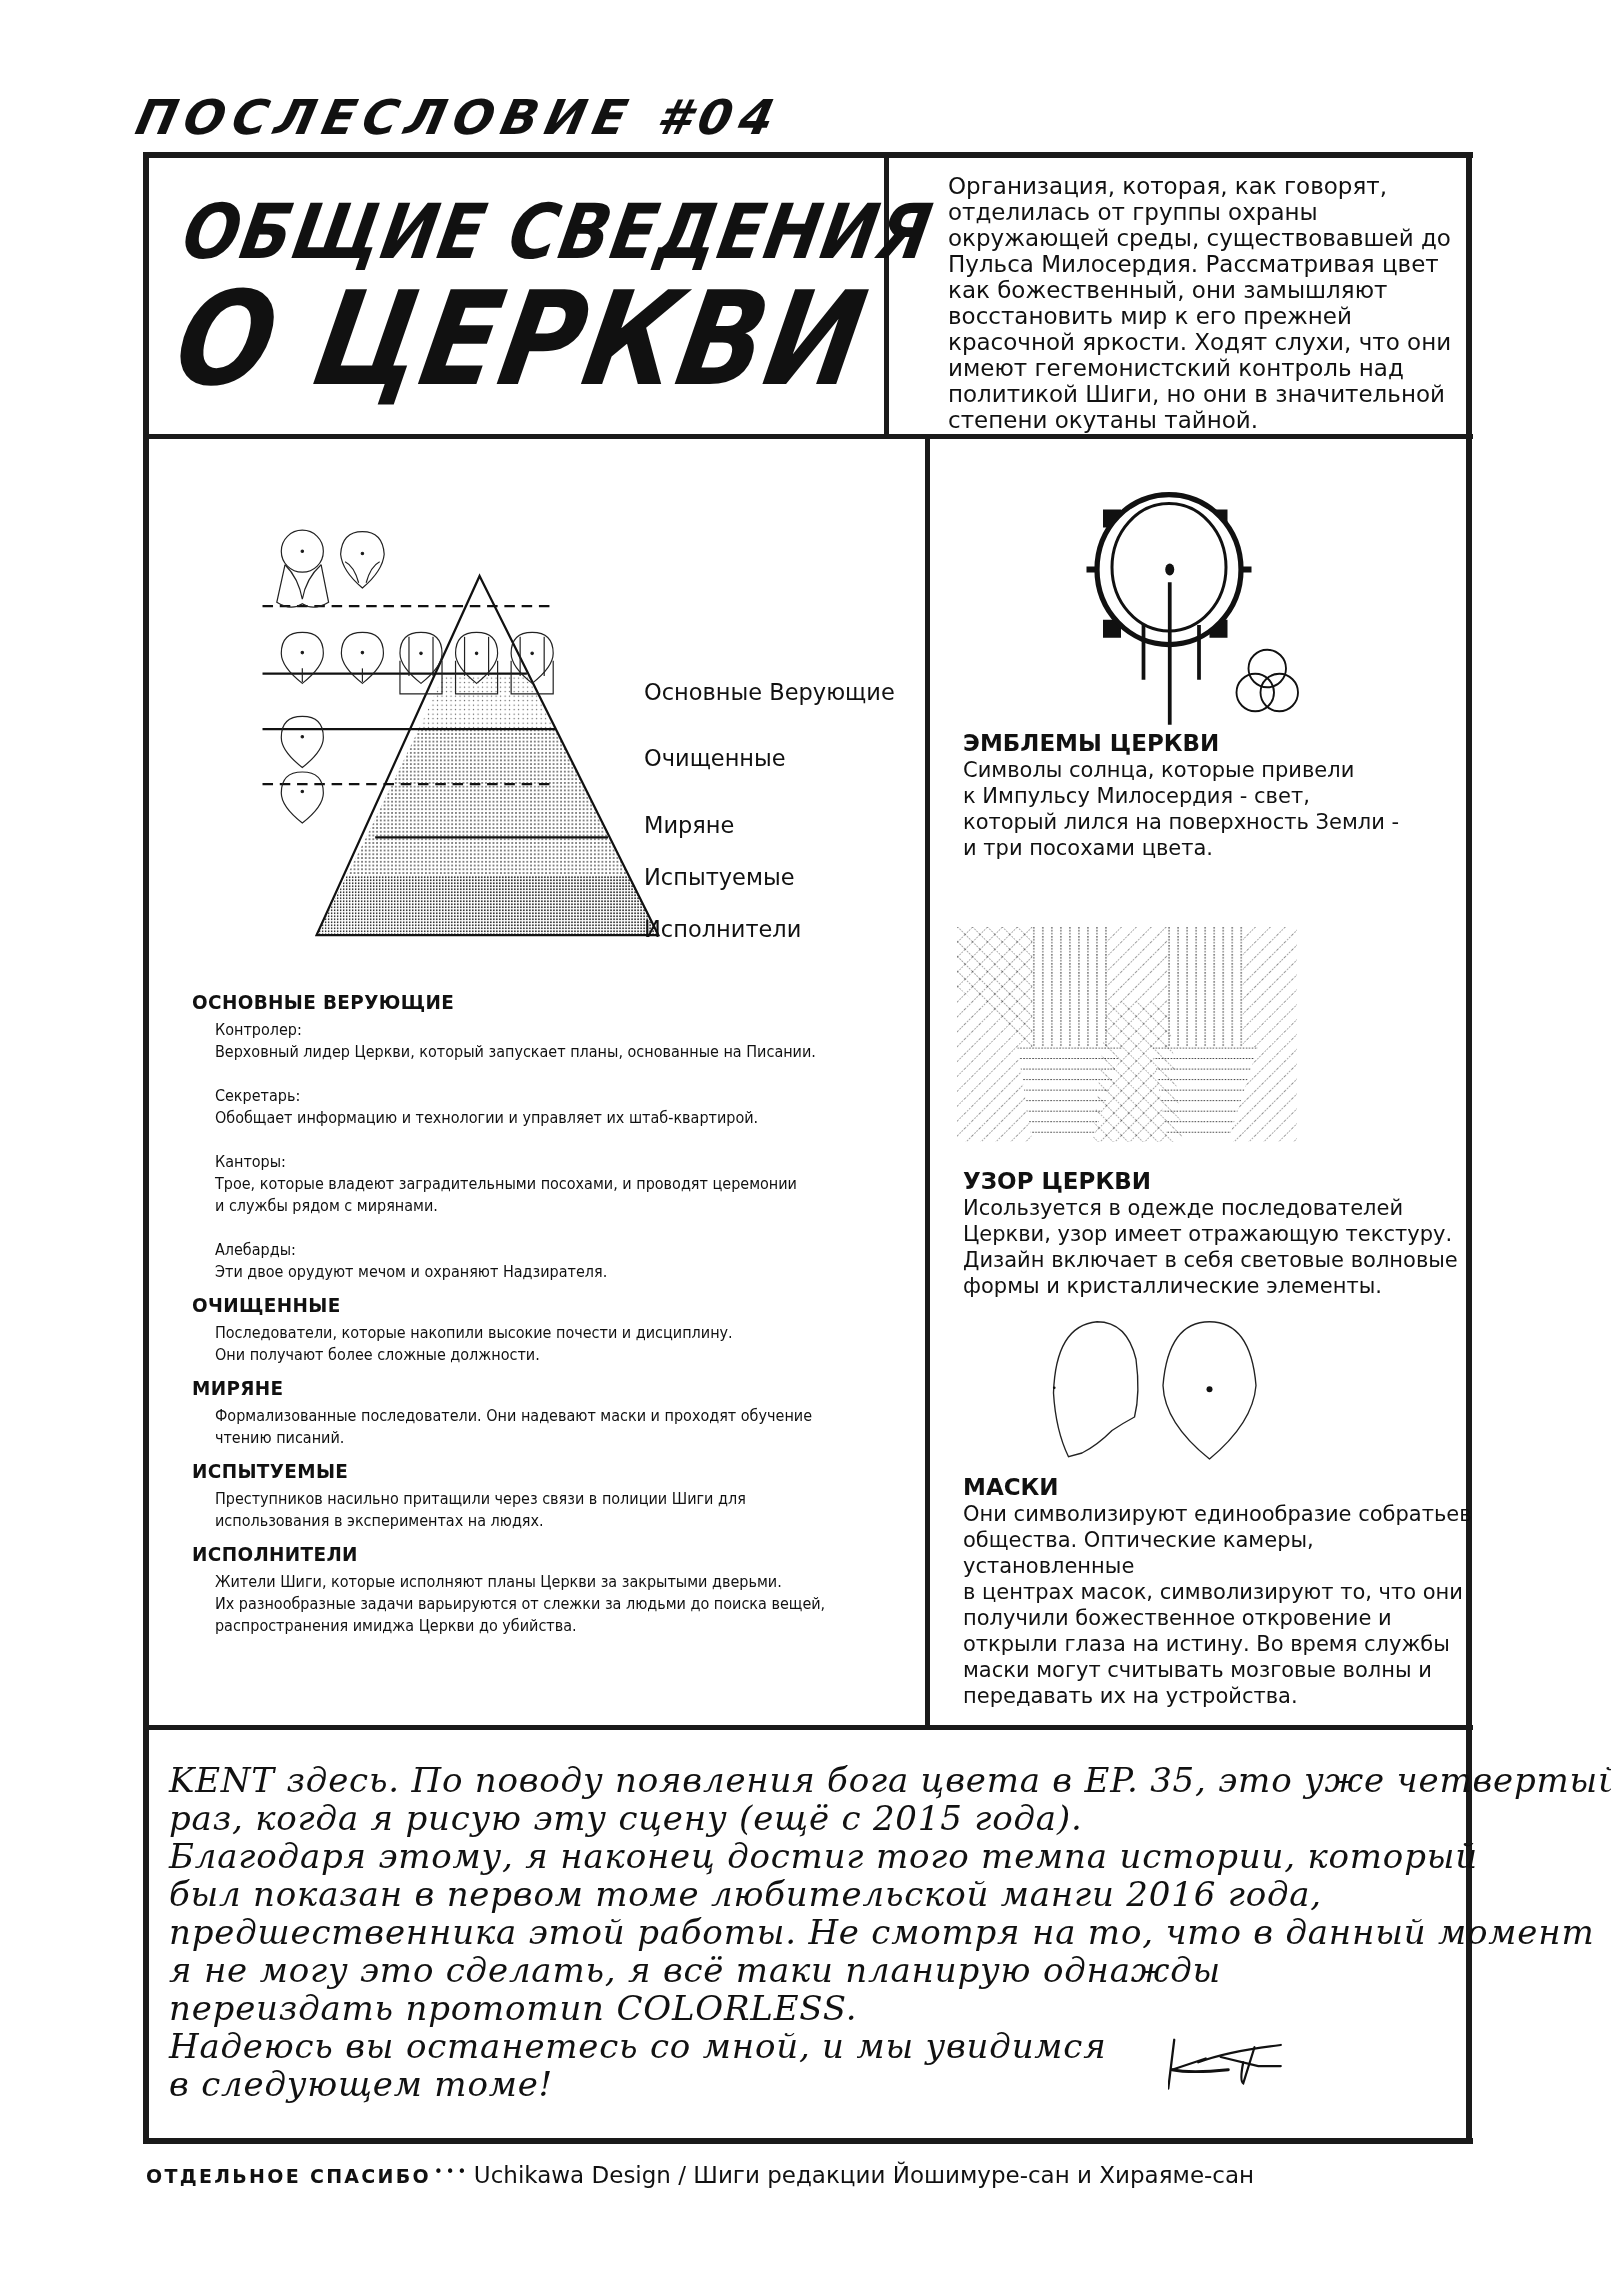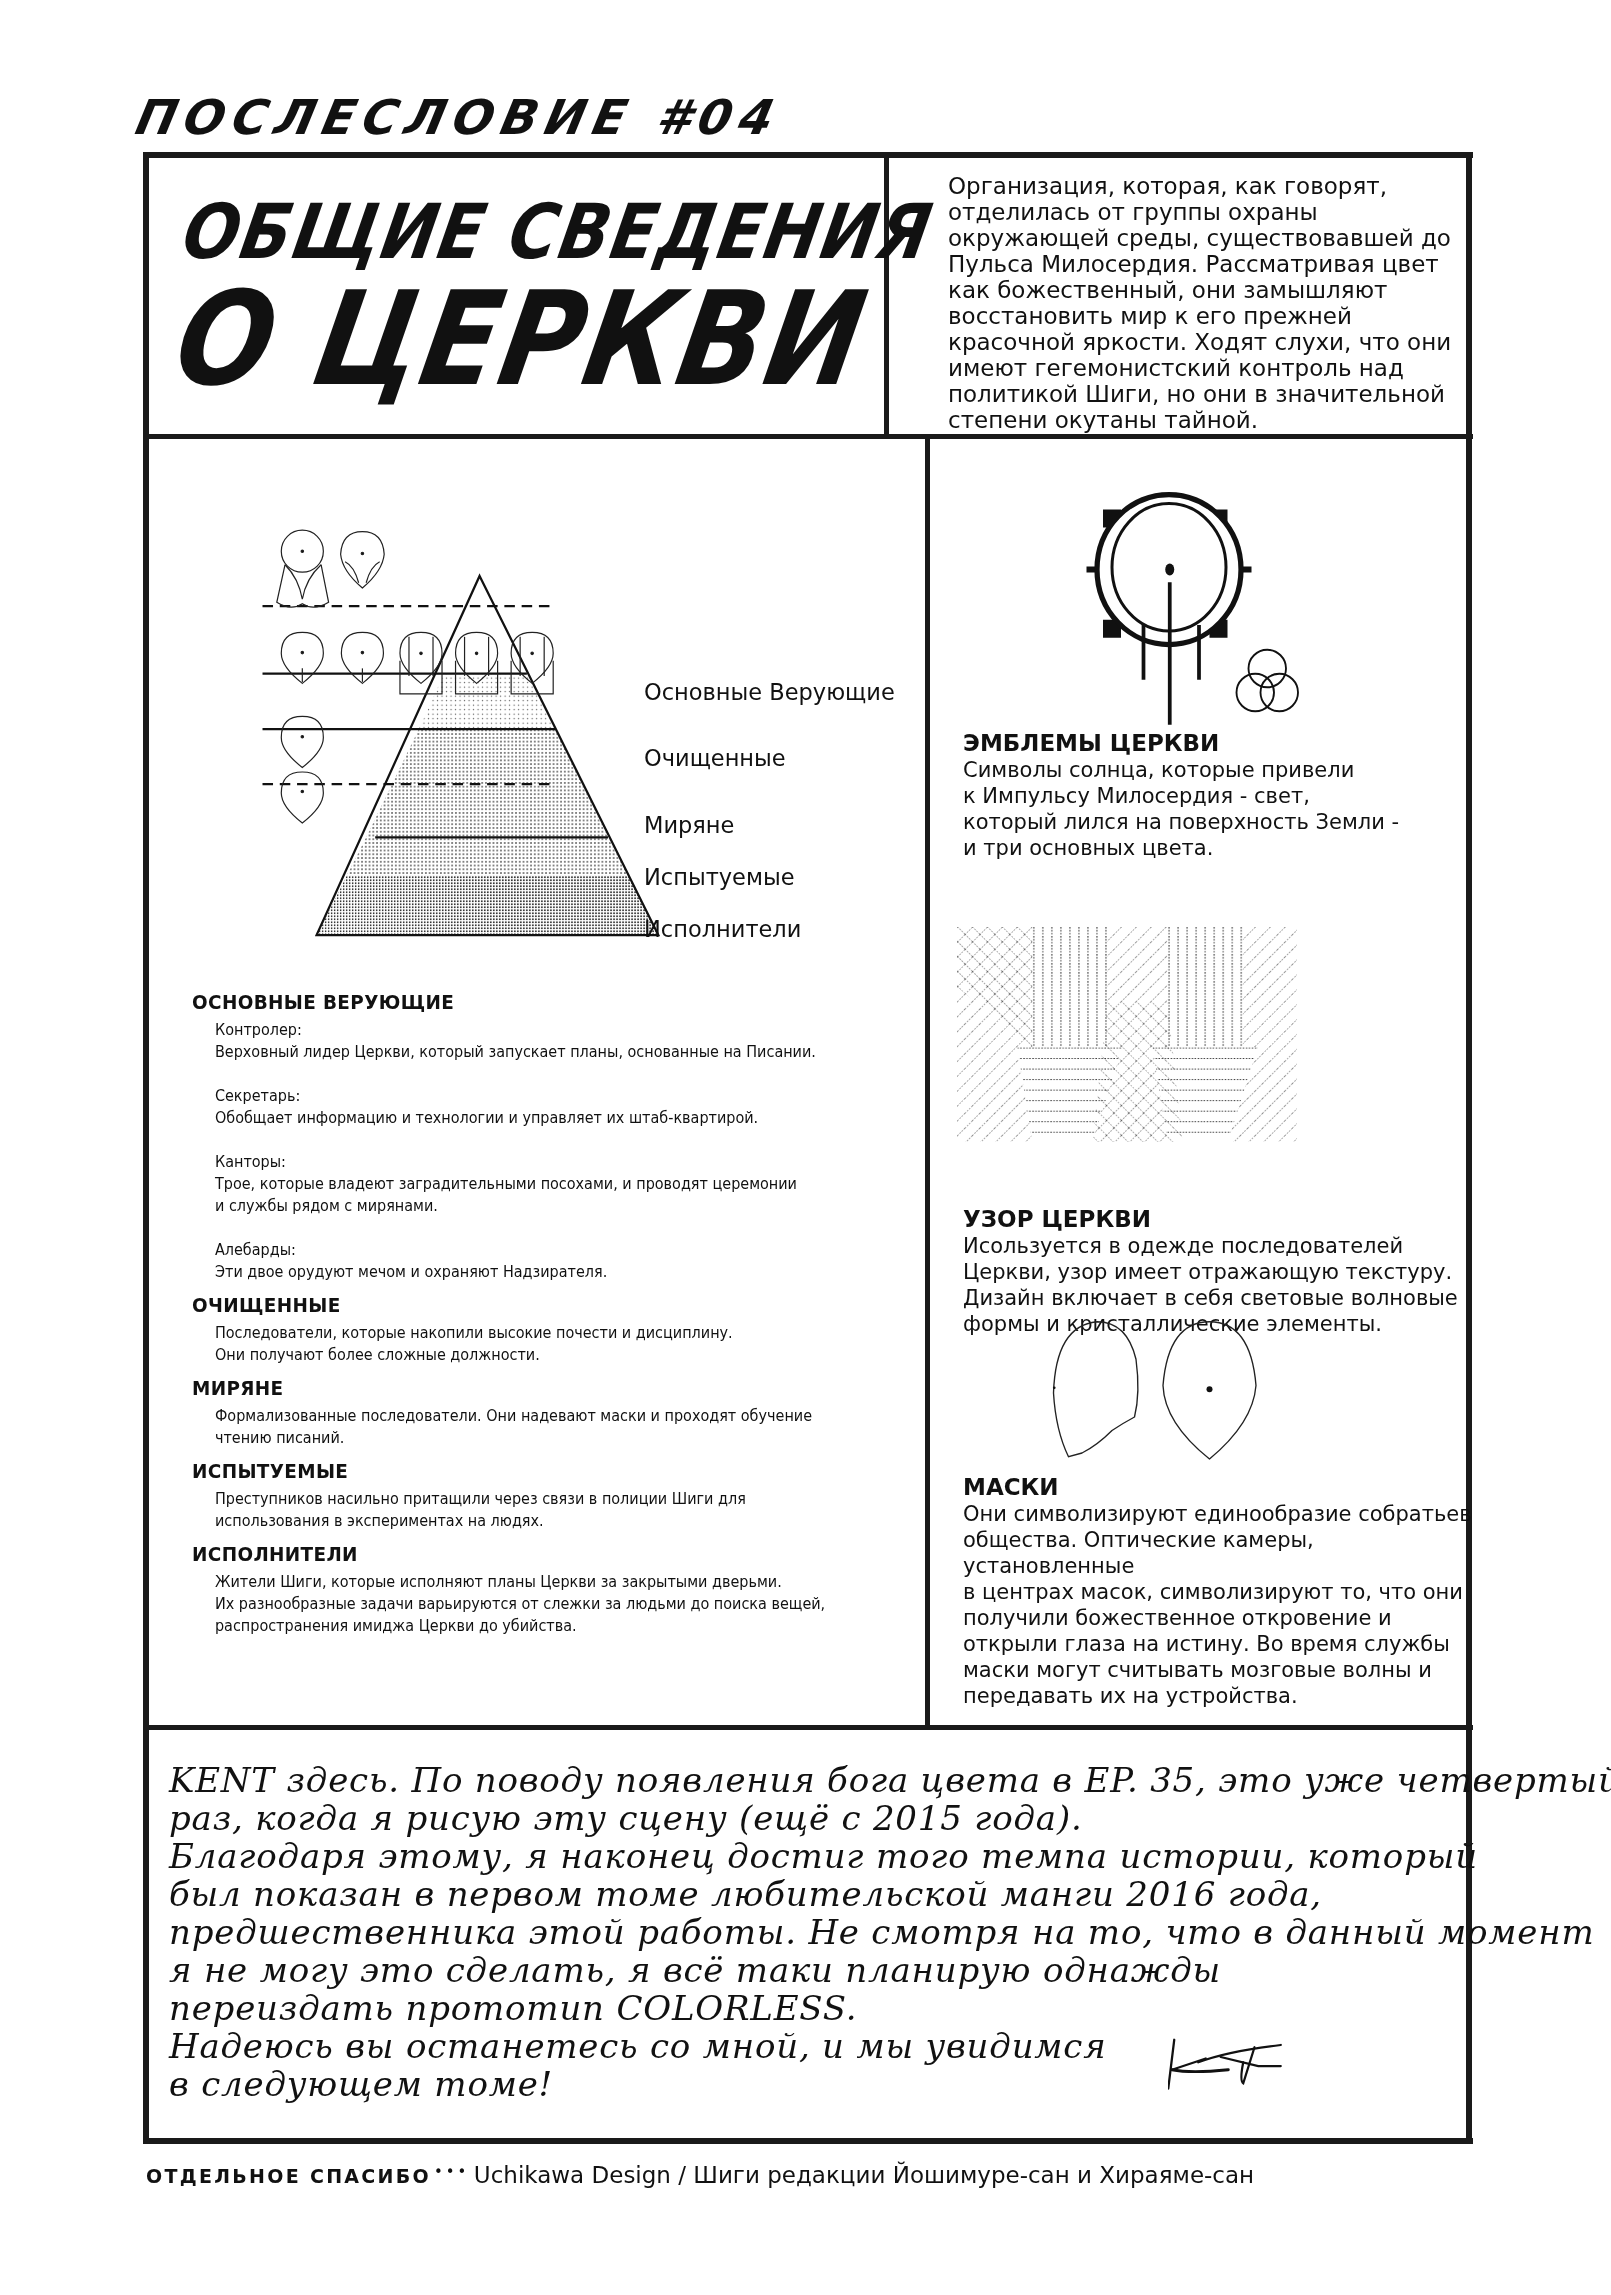--- a/index.html
+++ b/index.html
@@ -258,21 +258,21 @@
       <circle cx="303" cy="282" r="25"></circle>
     </g>
   </svg>
 </div>
 <div class="abs right-section" style="top:730px;">
   <div class="right-heading">ЭМБЛЕМЫ ЦЕРКВИ</div>
   <div class="right-body">
     <div>Символы солнца, которые привели</div>
     <div>к Импульсу Милосердия - свет,</div>
     <div>который лился на поверхность Земли -</div>
-    <div>и три основных цвета.</div>
+    <div>и три посохами цвета.</div>
   </div>
 </div>
 
 <div class="abs" style="left:957px;top:927px;width:340px;height:215px;">
   <svg width="340" height="215" viewBox="0 0 452 286">
     <defs>
       <pattern id="diag-a" width="14" height="14" patternUnits="userSpaceOnUse" patternTransform="rotate(45)">
         <line x1="0" y1="0" x2="0" y2="14" stroke="#333" stroke-width="1.4" stroke-dasharray="2,2"></line>
       </pattern>
       <pattern id="diag-b" width="14" height="14" patternUnits="userSpaceOnUse" patternTransform="rotate(-45)">
@@ -291,21 +291,21 @@
     <polygon points="100,0 200,0 200,160 100,160" fill="url(#vert)"></polygon>
     <polygon points="280,0 380,0 380,160 280,160" fill="#fff"></polygon>
     <polygon points="280,0 380,0 380,160 280,160" fill="url(#vert)"></polygon>
     <polygon points="80,160 220,160 180,286 100,286" fill="#fff"></polygon>
     <polygon points="80,160 220,160 180,286 100,286" fill="url(#horz)"></polygon>
     <polygon points="260,160 400,160 360,286 280,286" fill="#fff"></polygon>
     <polygon points="260,160 400,160 360,286 280,286" fill="url(#horz)"></polygon>
     <polygon points="200,100 280,100 300,286 180,286" fill="url(#diag-b)" opacity="0.9"></polygon>
   </svg>
 </div>
-<div class="abs right-section" style="top:1168px;margin-top:38px;">
+<div class="abs right-section" style="top:1168px;">
   <div class="right-heading">УЗОР ЦЕРКВИ</div>
   <div class="right-body">
     <div>Исользуется в одежде последователей</div>
     <div>Церкви, узор имеет отражающую текстуру.</div>
     <div>Дизайн включает в себя световые волновые</div>
     <div>формы и кристаллические элементы.</div>
   </div>
 </div>
 
 <div class="abs" style="left:1052px;top:1318px;width:240px;height:150px;">

